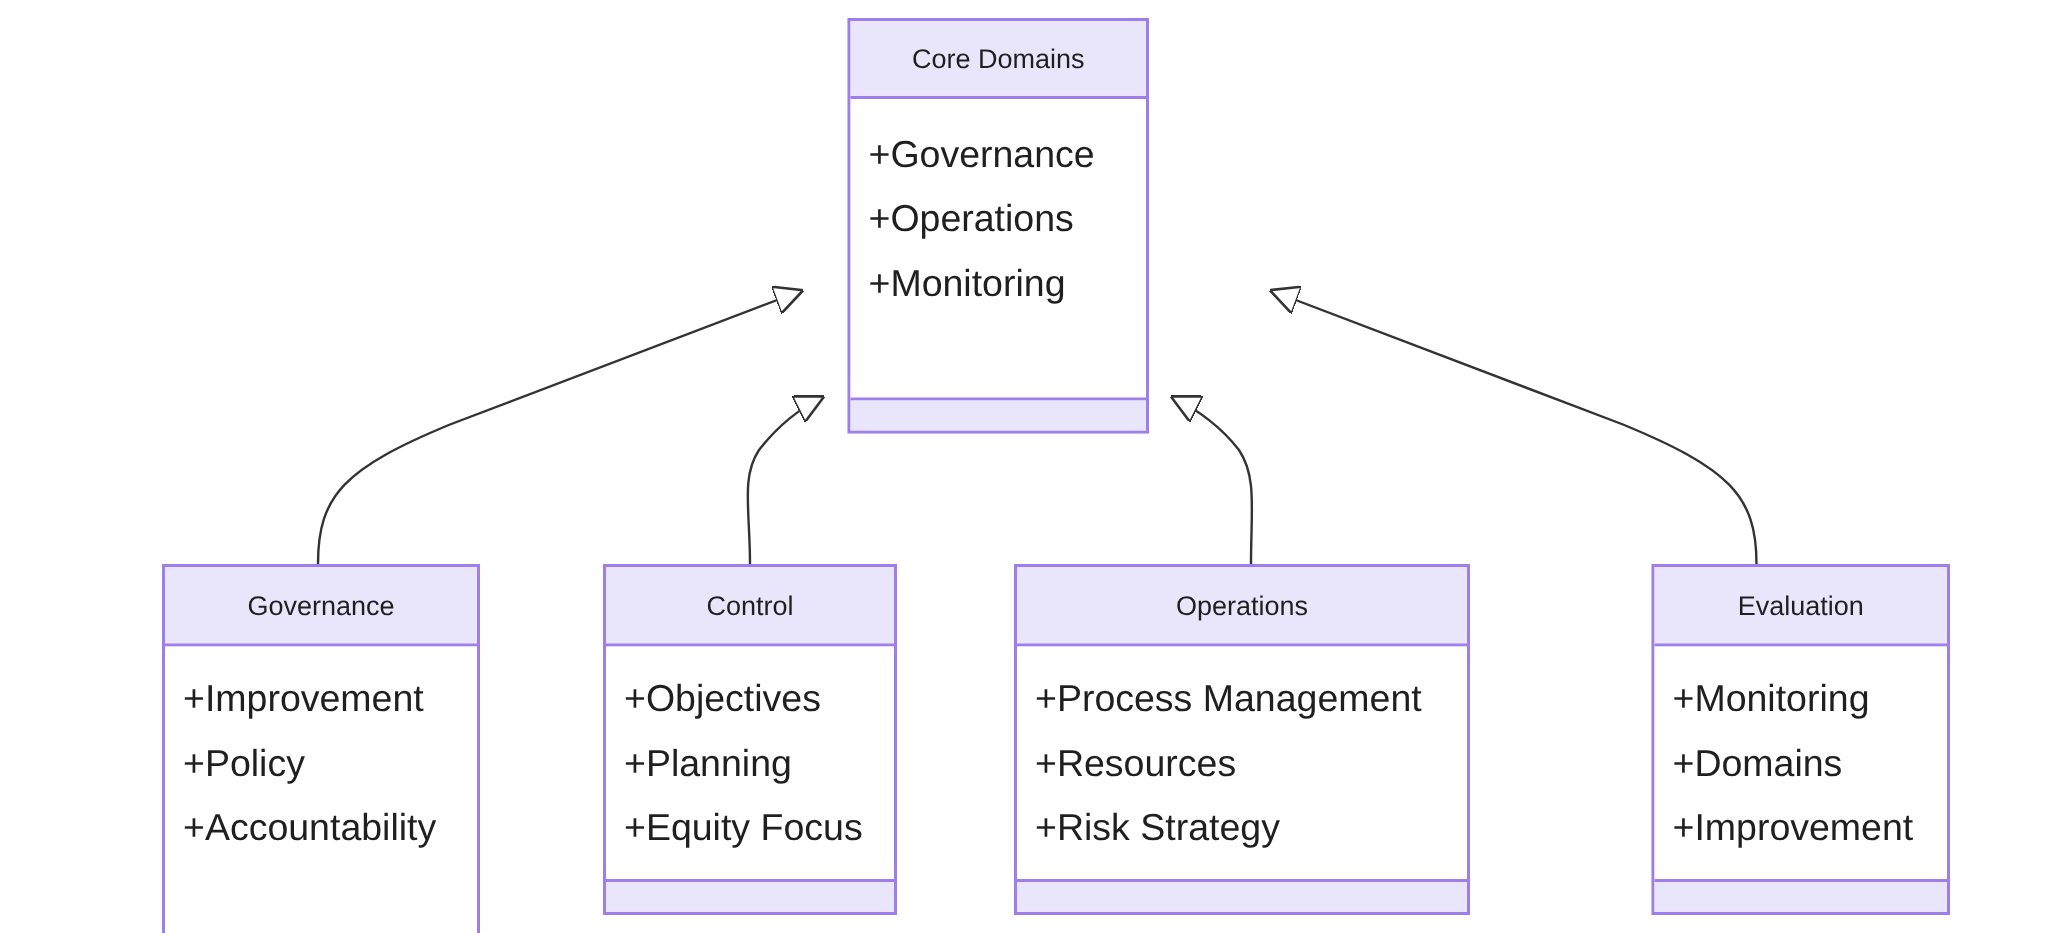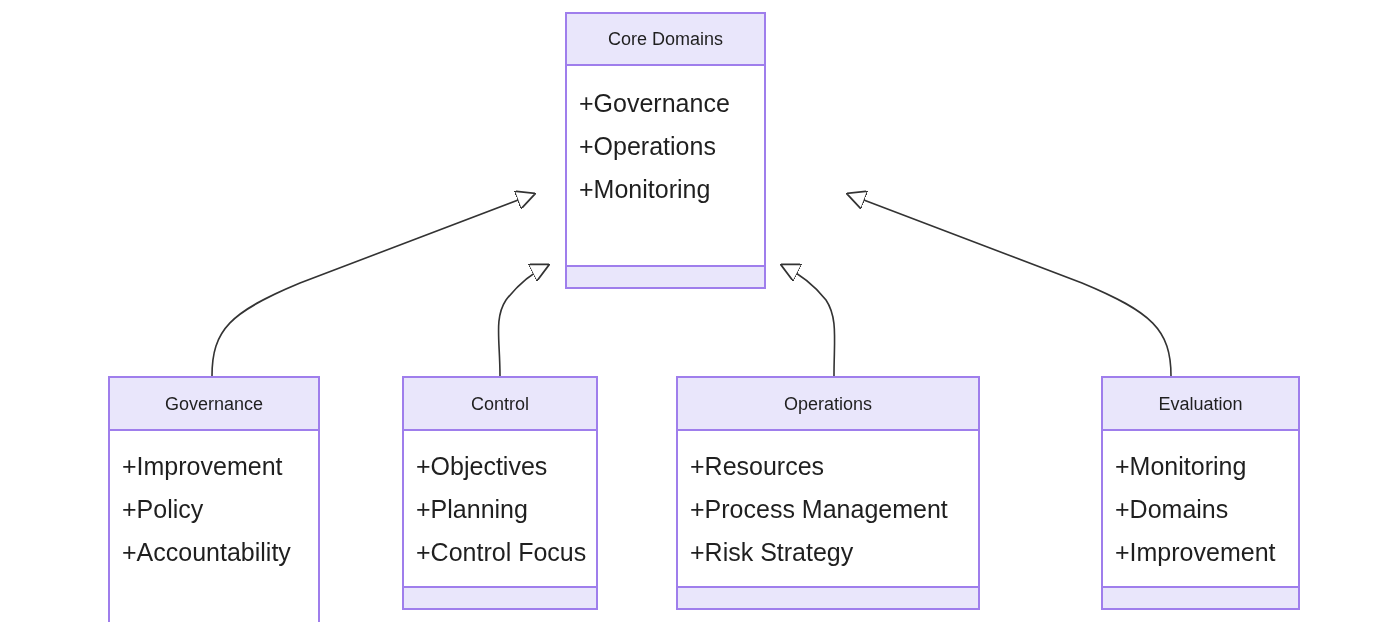--- a/index.html
+++ b/index.html
@@ -122,30 +122,30 @@
       <div class="uml-attr">+Accountability</div>
     </div>
     <div class="uml-methods"></div>
   </div>
 
   <div class="uml-class" id="class-strategy">
     <div class="uml-class-name">Control</div>
     <div class="uml-attributes">
       <div class="uml-attr">+Objectives</div>
       <div class="uml-attr">+Planning</div>
-      <div class="uml-attr">+Control Focus</div>
+      <div class="uml-attr">+Equity Focus</div>
     </div>
     <div class="uml-methods"></div>
   </div>
 
   <div class="uml-class" id="class-operations">
     <div class="uml-class-name">Operations</div>
     <div class="uml-attributes">
+      <div class="uml-attr">+Process Management</div>
       <div class="uml-attr">+Resources</div>
-      <div class="uml-attr">+Process Management</div>
       <div class="uml-attr">+Risk Strategy</div>
     </div>
     <div class="uml-methods"></div>
   </div>
 
   <div class="uml-class" id="class-evaluation">
     <div class="uml-class-name">Evaluation</div>
     <div class="uml-attributes">
       <div class="uml-attr">+Monitoring</div>
       <div class="uml-attr">+Domains</div>

